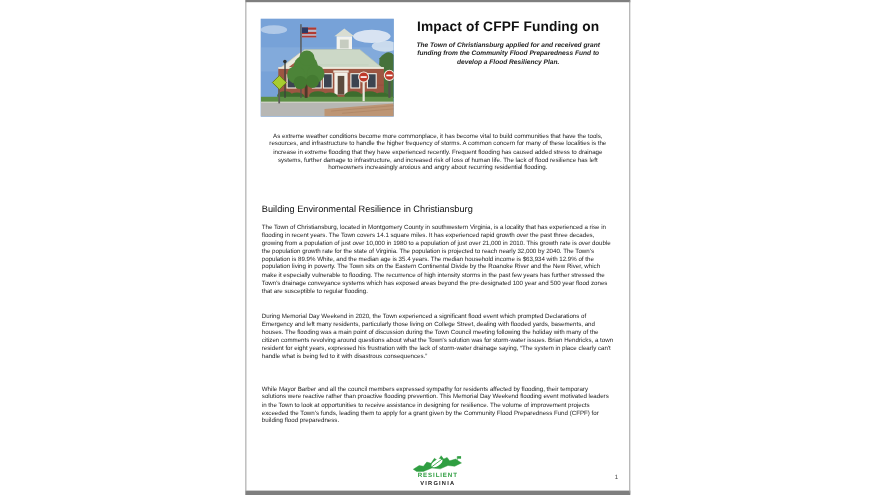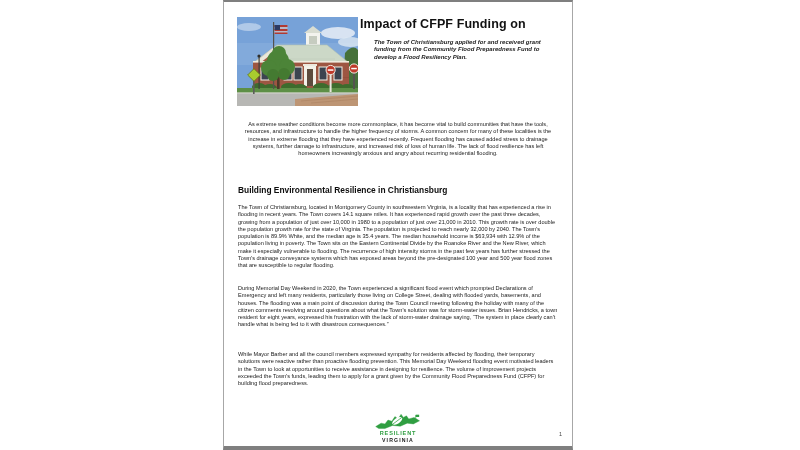--- a/index.html
+++ b/index.html
@@ -15,39 +15,39 @@
     background:#ffffff;box-sizing:border-box;
     border-left:1px solid #a7a7a7;border-right:1px solid #a7a7a7;
     border-top:2px solid #7f7f7f;border-bottom:4px solid #7f7f7f;
   }
   .photo{
     position:absolute;left:13px;top:15px;width:121px;height:89px;
     overflow:hidden;background:#7ba3d6;
   }
   .photo svg{display:block;width:100%;height:100%;}
   .title-block{
-    position:absolute;left:136px;right:8px;top:15px;text-align:left;
+    position:absolute;left:136px;right:8px;top:15px;text-align:center;
   }
   .doc-title{
     margin:0;font-size:12.5px;line-height:15.5px;font-weight:bold;color:#111;
     letter-spacing:0.1px;
   }
   .doc-subtitle{
     margin:6px auto 0 auto;width:176px;
     font-size:6px;line-height:7.6px;font-style:italic;font-weight:600;color:#222;
   }
   .para{
     position:absolute;left:14px;right:14px;margin:0;
     font-size:5.6px;line-height:7.3px;color:#222;
   }
   .para.centered{text-align:center;}
   .para.left{text-align:left;}
   .section-heading{
     position:absolute;left:14px;right:14px;top:183px;margin:0;
-    font-size:8.4px;line-height:10px;font-weight:bold;color:#0d0d0d;
+    font-size:8.4px;line-height:10px;font-weight:normal;color:#0d0d0d;
   }
   .footer-logo{
     position:absolute;left:0;right:0;top:410px;
     display:flex;flex-direction:column;align-items:center;
   }
   .footer-logo svg{display:block;width:52px;height:20px;}
   .logo-line1{
     font-size:5.6px;font-weight:bold;letter-spacing:0.8px;color:#2f9e41;
     line-height:6px;margin-top:-2px;
   }

